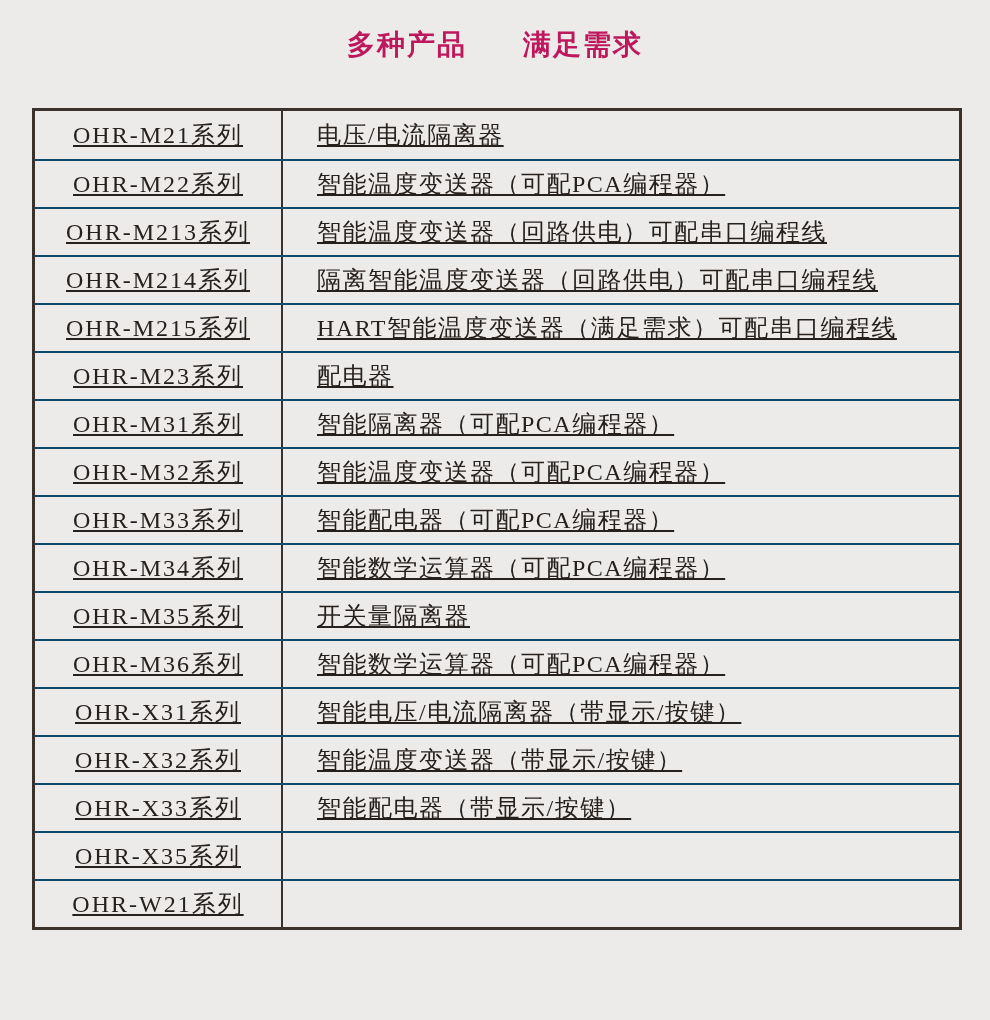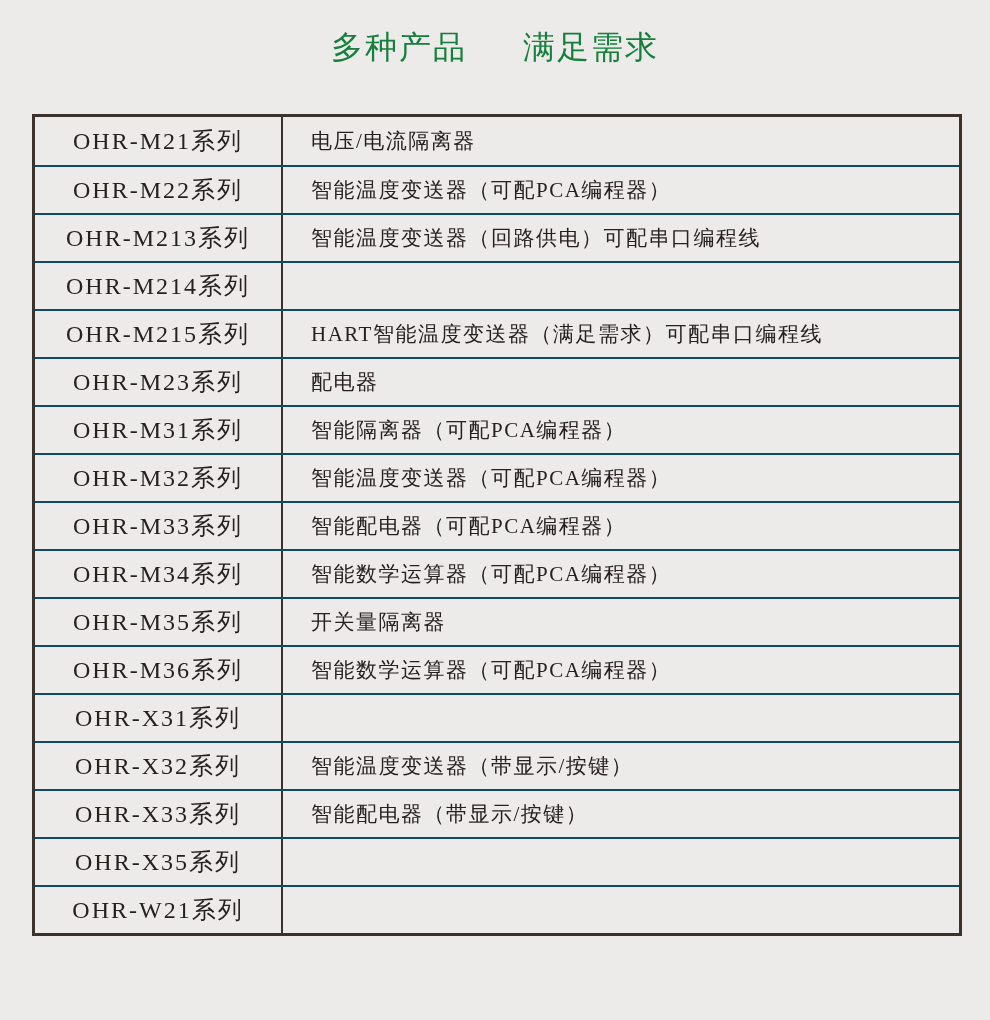--- a/index.html
+++ b/index.html
@@ -11,34 +11,35 @@
     height: 1020px;
     background: #ECEBE9;
     font-family: "Liberation Serif", "DejaVu Serif", serif;
     color: #27211E;
     overflow: hidden;
   }
   .page-title {
     margin: 26px 0 0 0;
     text-align: center;
     font-family: "Liberation Sans", "DejaVu Sans", sans-serif;
-    font-weight: normal;
-    font-size: 32px;
+    font-weight: bold;
+    font-size: 28px;
     letter-spacing: 2px;
-    color: #15803d;
+    color: #be185d;
     white-space: nowrap;
   }
   .title-gap {
     display: inline-block;
     width: 56px;
   }
   .product-table {
     margin: 44px 28px 0 32px;
     border: 3px solid #3B322C;
     background: #ECEBE9;
+    text-decoration: underline;
   }
   .table-row {
     display: flex;
     height: 48px;
     box-sizing: border-box;
     align-items: stretch;
   }
   .table-row + .table-row {
     border-top: 2px solid #0c4a6e;
   }
@@ -52,24 +53,25 @@
     justify-content: center;
     font-size: 24px;
     letter-spacing: 2px;
     white-space: nowrap;
   }
   .cell-product {
     flex: 1;
     display: flex;
     align-items: center;
     padding-left: 28px;
-    font-size: 21px;
+    font-size: 24px;
     letter-spacing: 1.5px;
     white-space: nowrap;
     overflow: hidden;
+    margin-left: 6px;
   }
 </style>
 </head>
 <body>
 
 <div>
   <h1 class="page-title"><span>多种产品</span><span class="title-gap"></span><span>满足需求</span></h1>
 
   <div class="product-table">
       <div class="table-row">
@@ -79,20 +81,21 @@
       <div class="table-row">
     <div class="cell-series">OHR-M22系列</div>
     <div class="cell-product">智能温度变送器（可配PCA编程器）</div>
   </div>
       <div class="table-row">
     <div class="cell-series">OHR-M213系列</div>
     <div class="cell-product">智能温度变送器（回路供电）可配串口编程线</div>
   </div>
       <div class="table-row">
     <div class="cell-series">OHR-M214系列</div>
+    <div class="cell-product">隔离智能温度变送器（回路供电）可配串口编程线</div>
   </div>
       <div class="table-row">
     <div class="cell-series">OHR-M215系列</div>
     <div class="cell-product">HART智能温度变送器（满足需求）可配串口编程线</div>
   </div>
       <div class="table-row">
     <div class="cell-series">OHR-M23系列</div>
     <div class="cell-product">配电器</div>
   </div>
       <div class="table-row">
@@ -114,20 +117,21 @@
       <div class="table-row">
     <div class="cell-series">OHR-M35系列</div>
     <div class="cell-product">开关量隔离器</div>
   </div>
       <div class="table-row">
     <div class="cell-series">OHR-M36系列</div>
     <div class="cell-product">智能数学运算器（可配PCA编程器）</div>
   </div>
       <div class="table-row">
     <div class="cell-series">OHR-X31系列</div>
+    <div class="cell-product">智能电压/电流隔离器（带显示/按键）</div>
   </div>
       <div class="table-row">
     <div class="cell-series">OHR-X32系列</div>
     <div class="cell-product">智能温度变送器（带显示/按键）</div>
   </div>
       <div class="table-row">
     <div class="cell-series">OHR-X33系列</div>
     <div class="cell-product">智能配电器（带显示/按键）</div>
   </div>
       <div class="table-row">

